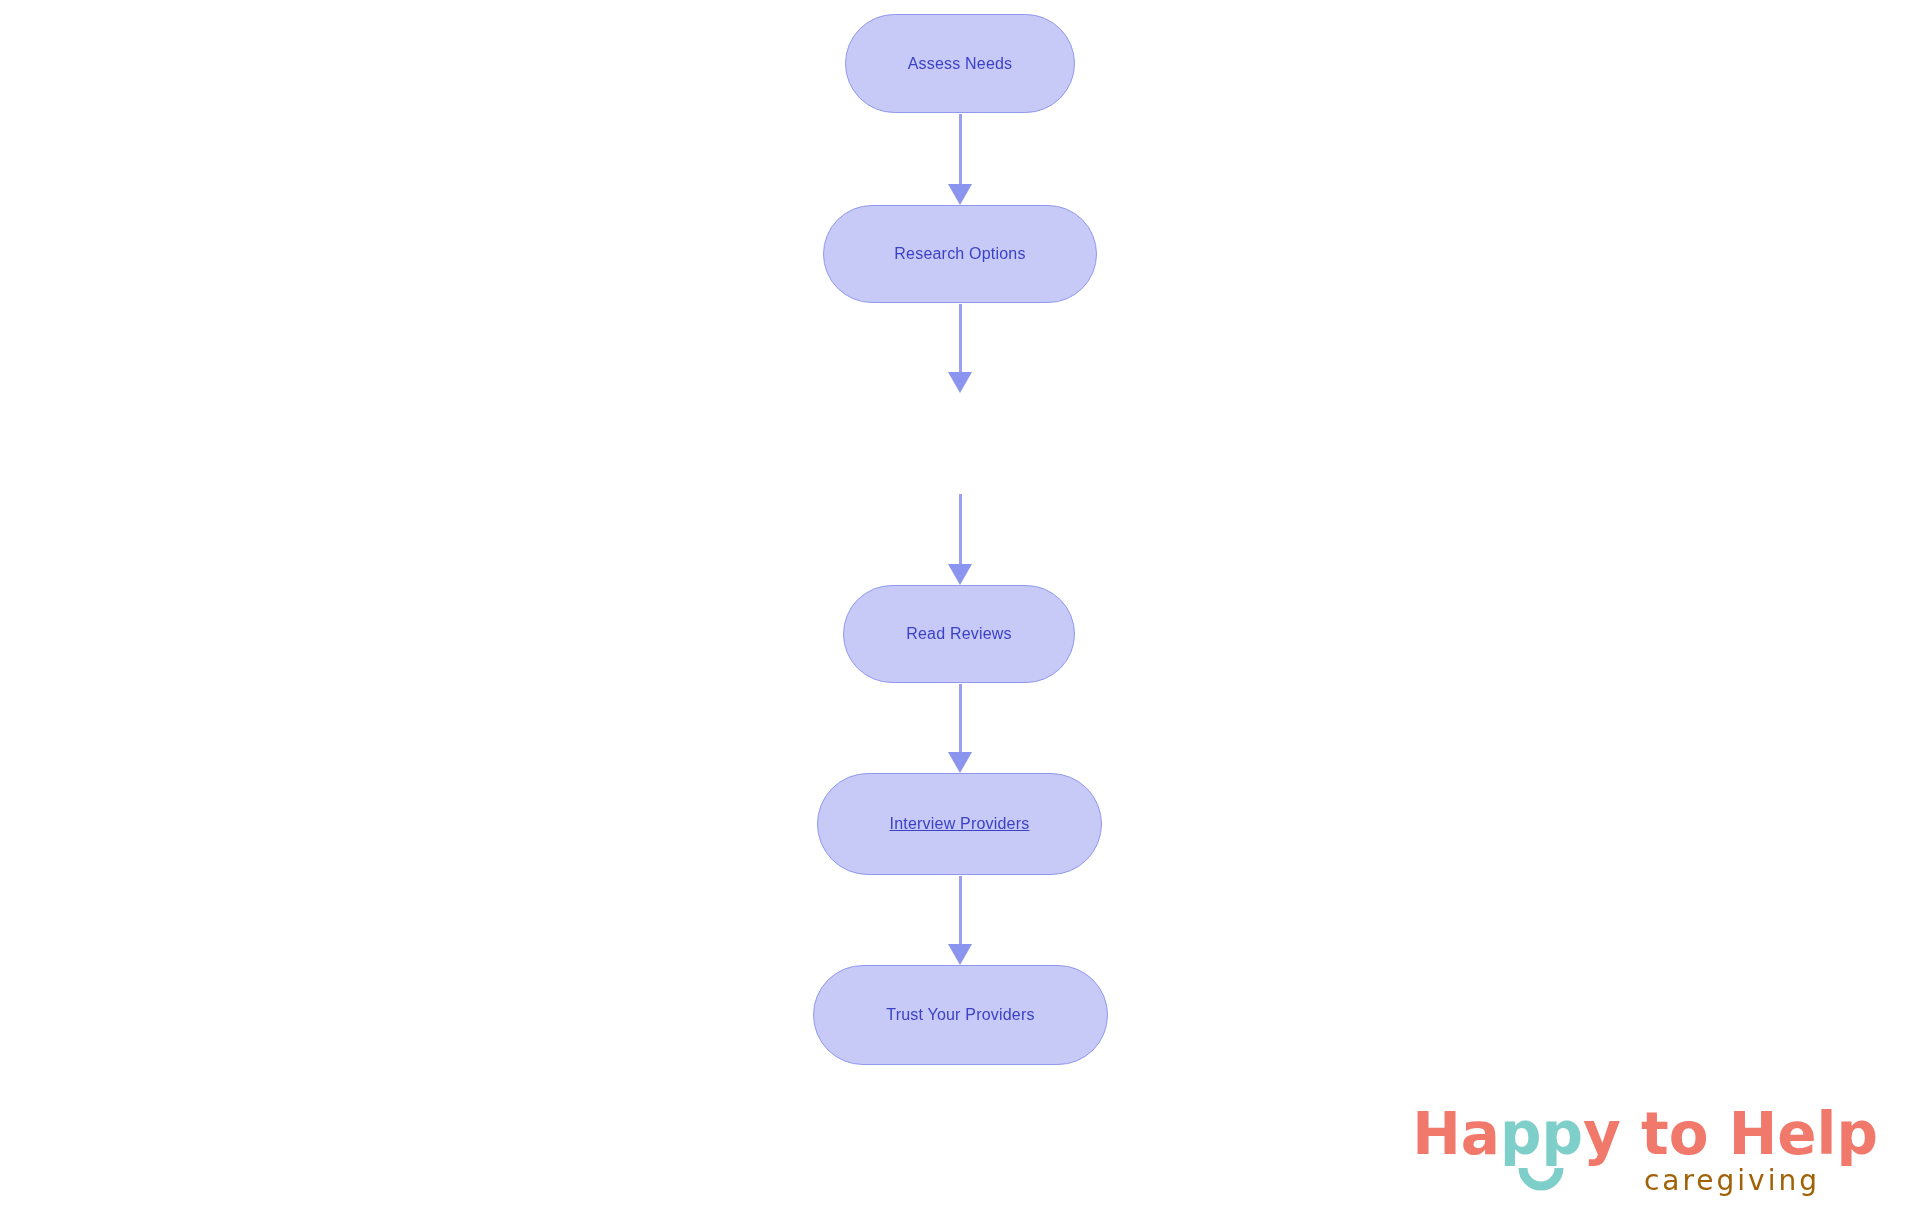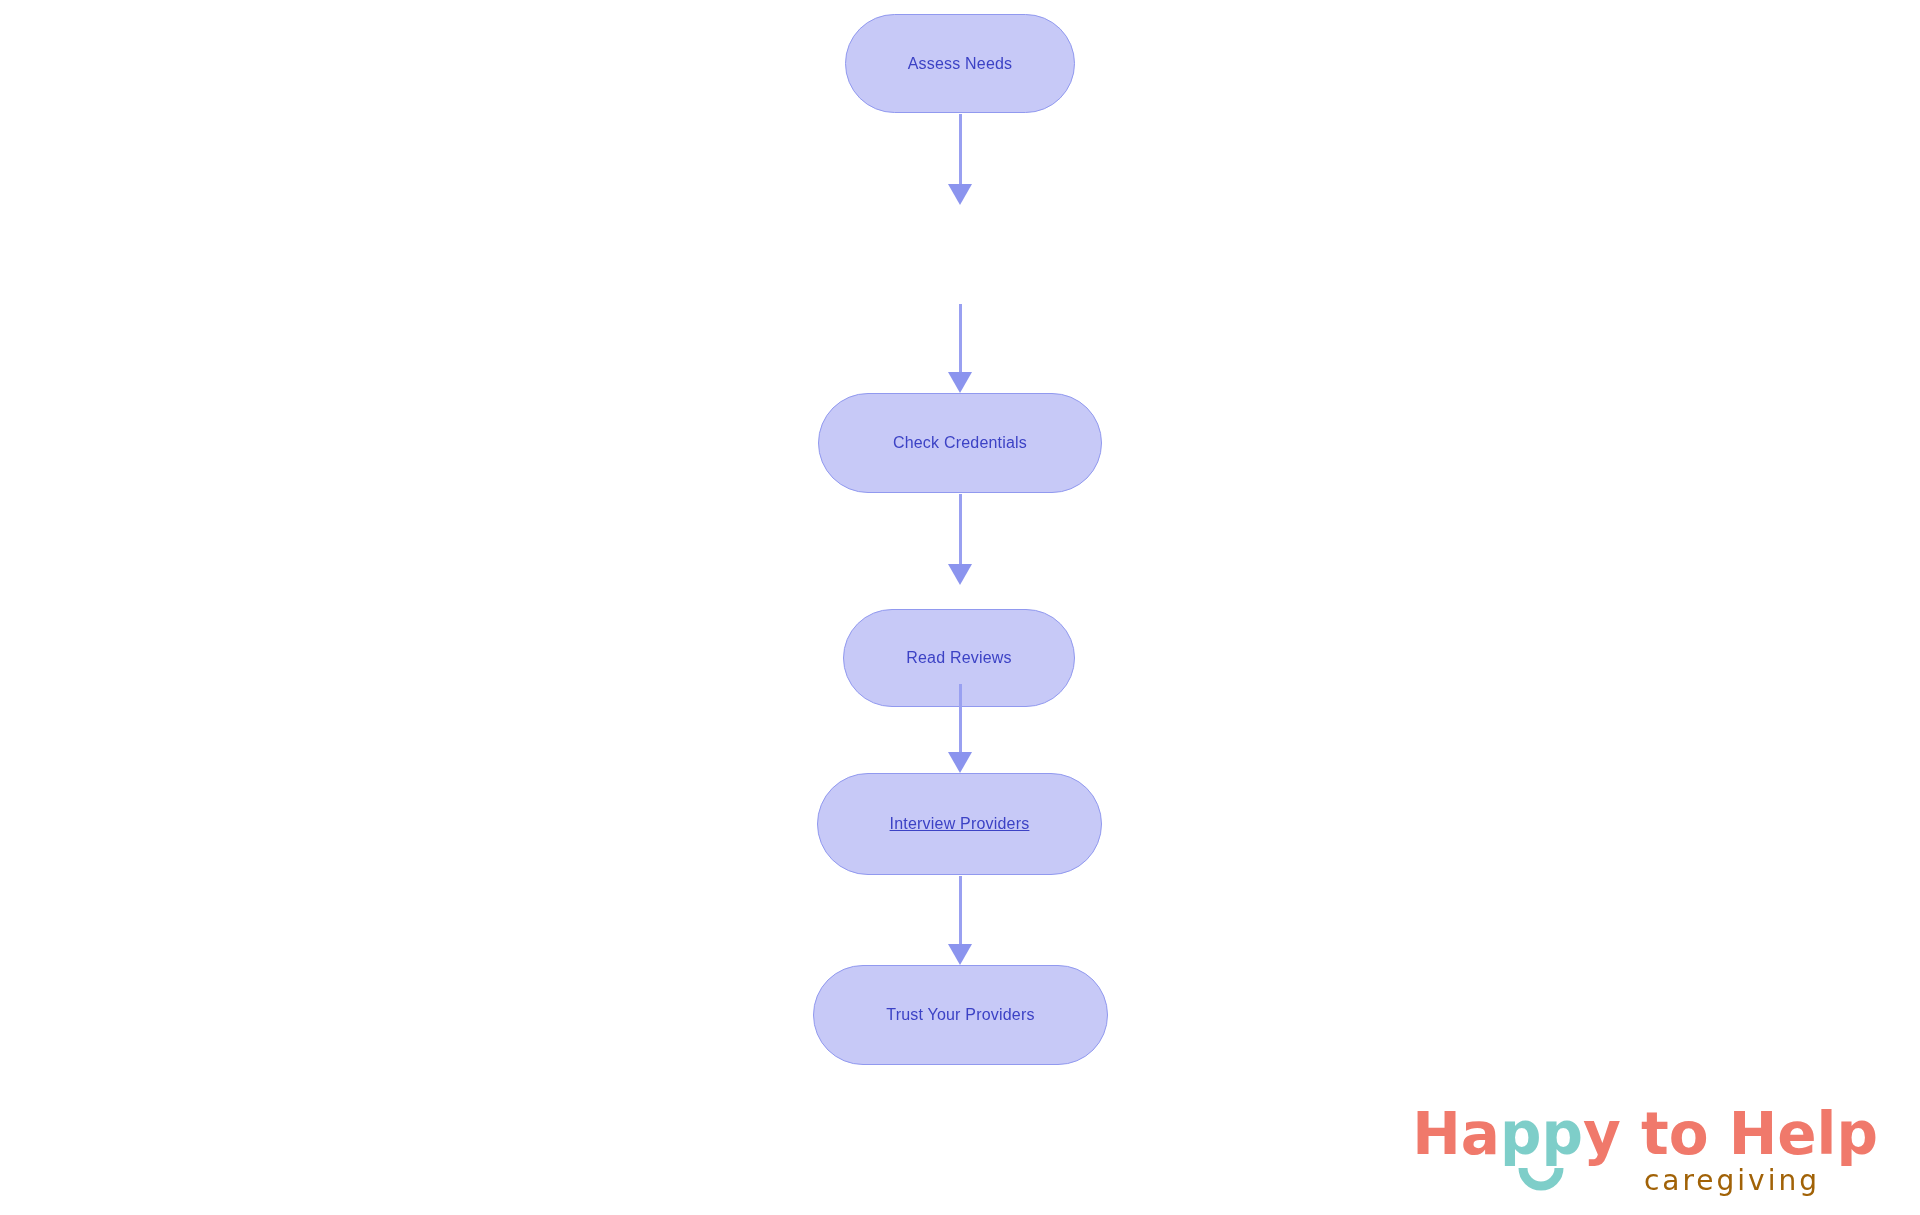--- a/index.html
+++ b/index.html
@@ -23,21 +23,21 @@
     border: 1.5px solid #9199ef;
     border-radius: 52px;
     color: #3c42c5;
     font-size: 16px;
     letter-spacing: 0.2px;
     white-space: nowrap;
   }
   .n1 { left: 845px; top:  14px; width: 230px; height:  99px; }
   .n2 { left: 823px; top: 205px; width: 274px; height:  98px; }
   .n3 { left: 818px; top: 393px; width: 284px; height: 100px; }
-  .n4 { left: 843px; top: 609px; width: 232px; height:  98px; }
+  .n4 { left: 843px; top: 585px; width: 232px; height:  98px; }
   .n5 { left: 817px; top: 773px; width: 285px; height: 102px; text-decoration: underline; }
   .n6 { left: 813px; top: 965px; width: 295px; height: 100px; }
 
   
   .arrow {
     position: absolute;
     left: 948px;
     width: 24px;
     display: flex;
     flex-direction: column;
@@ -105,29 +105,29 @@
 
   <div class="node n1">
     <span>Assess Needs</span>
   </div>
 
   <div class="arrow a1">
     <div class="line"></div>
     <div class="head"></div>
   </div>
 
+  <div class="node n2">
+    <span>Research Options</span>
+  </div>
 
   <div class="arrow a2">
     <div class="line"></div>
     <div class="head"></div>
   </div>
 
-  <div class="node n3">
-    <span>Check Credentials</span>
-  </div>
 
   <div class="arrow a3">
     <div class="line"></div>
     <div class="head"></div>
   </div>
 
   <div class="node n4">
     <span>Read Reviews</span>
   </div>
 

